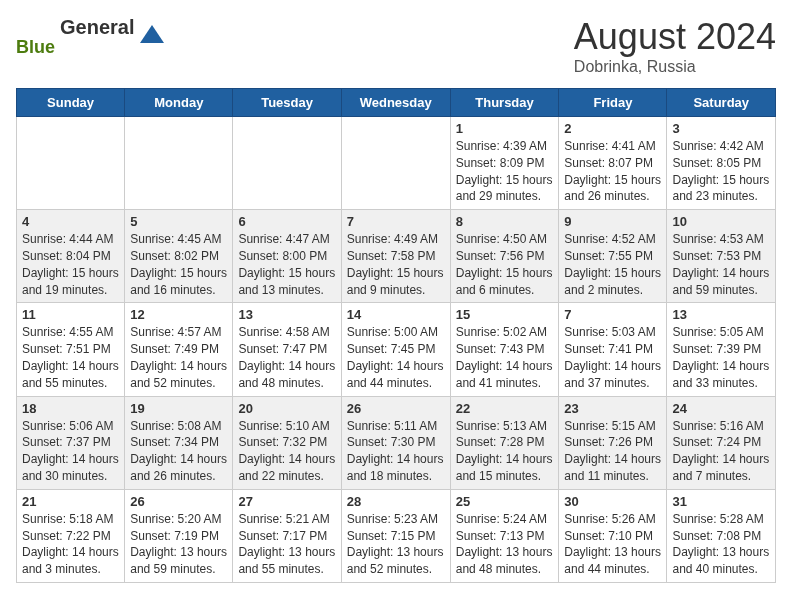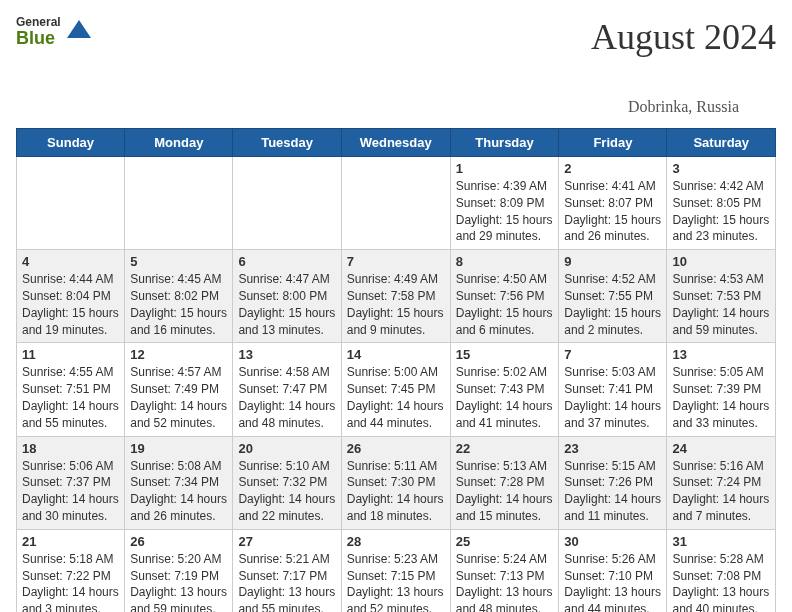--- a/index.html
+++ b/index.html
@@ -19,47 +19,46 @@
     .logo {
       display: flex;
       align-items: center;
     }
     .logo-text {
       display: flex;
       flex-direction: column;
       line-height: 1.1;
     }
     .logo-general {
-      font-size: 12px;
+      font-size: 20px;
       font-weight: bold;
       color: #333;
+      margin-left: 44px;
     }
     .logo-blue {
       font-size: 18px;
       font-weight: bold;
       color: #4d7c0f;
     }
     .logo-icon {
       width: 28px;
       height: 28px;
       margin-left: 4px;
     }
     .title-area {
-      text-align: center;
-      font-family: Liberation Serif, serif;
+      text-align: left;
     }
     .month-year {
       font-size: 36px;
       color: #333;
       font-weight: normal;
     }
     .location {
       font-size: 16px;
       color: #555;
-      margin-top: 40px;
     }
     .calendar {
       width: 100%;
       border-collapse: collapse;
       border: 1px solid #ccc;
     }
     .calendar th {
       background-color: #2060a0;
       color: #fff;
       text-align: center;

